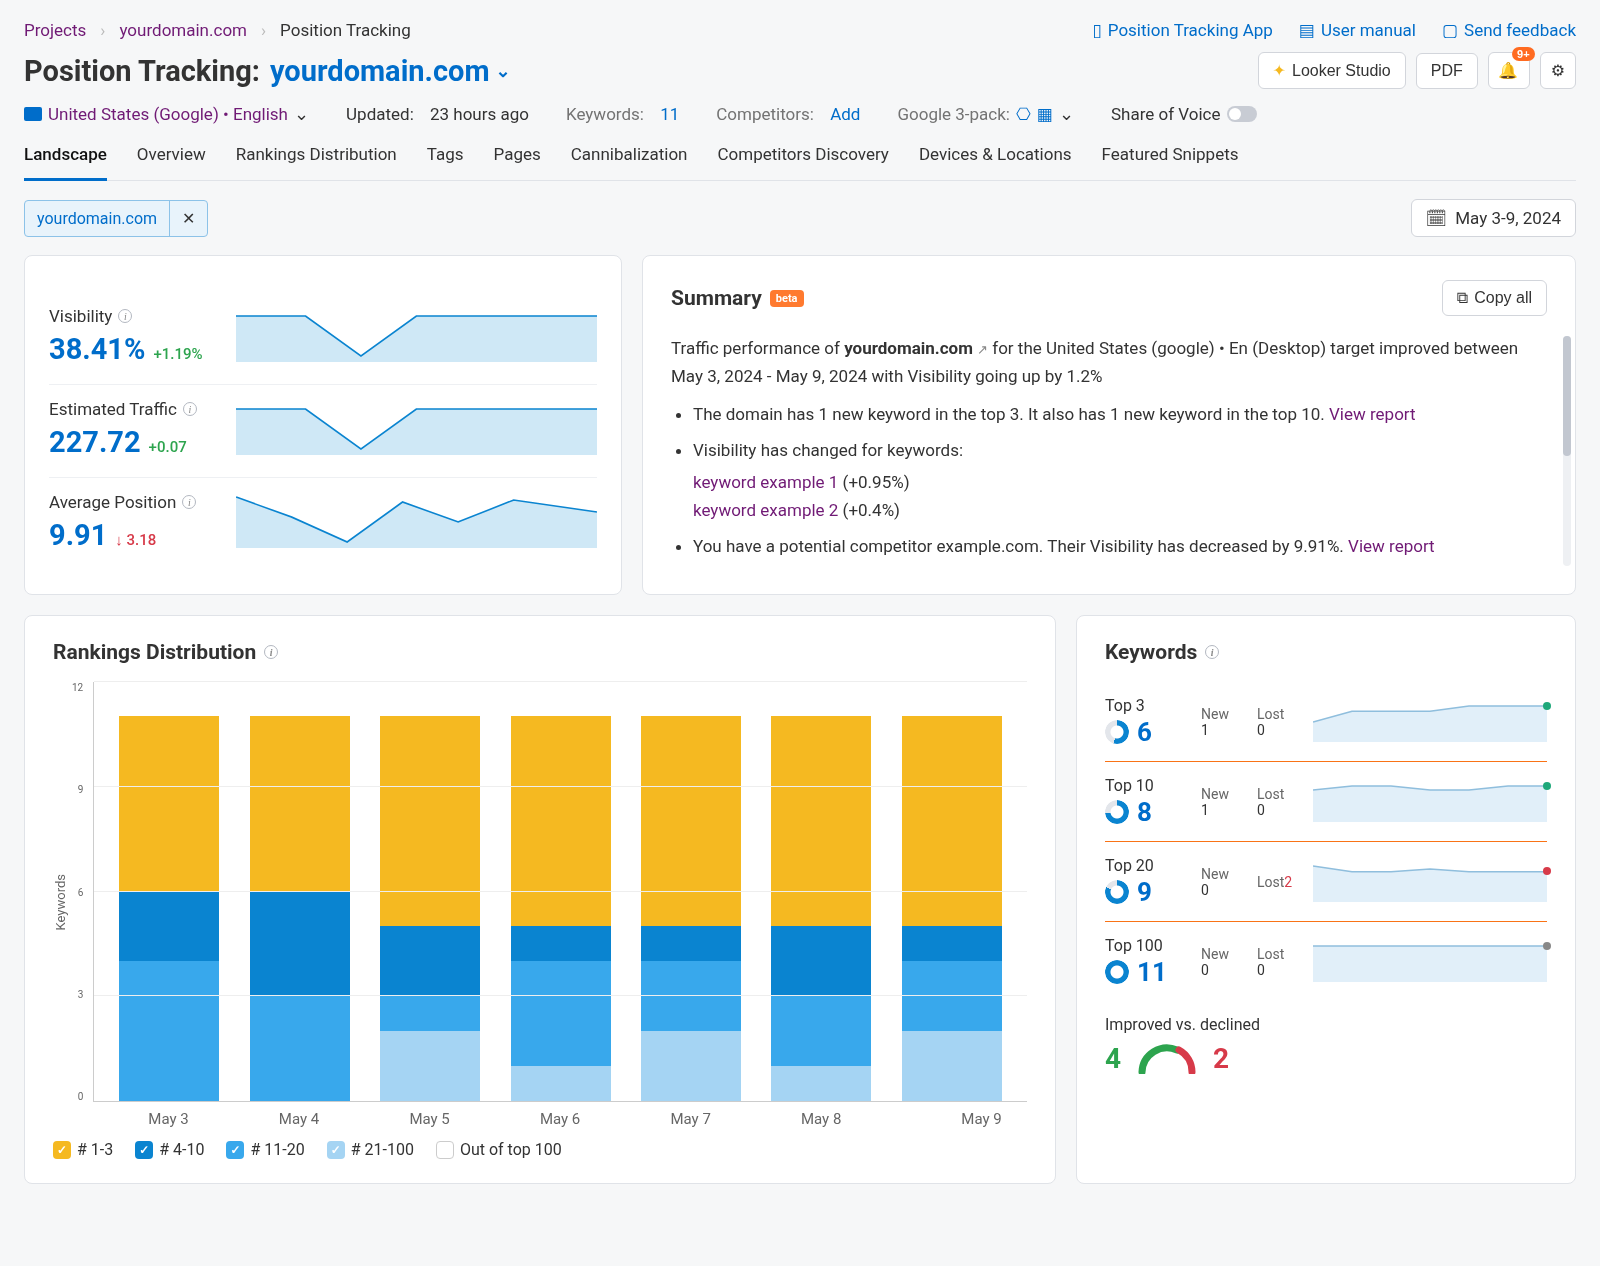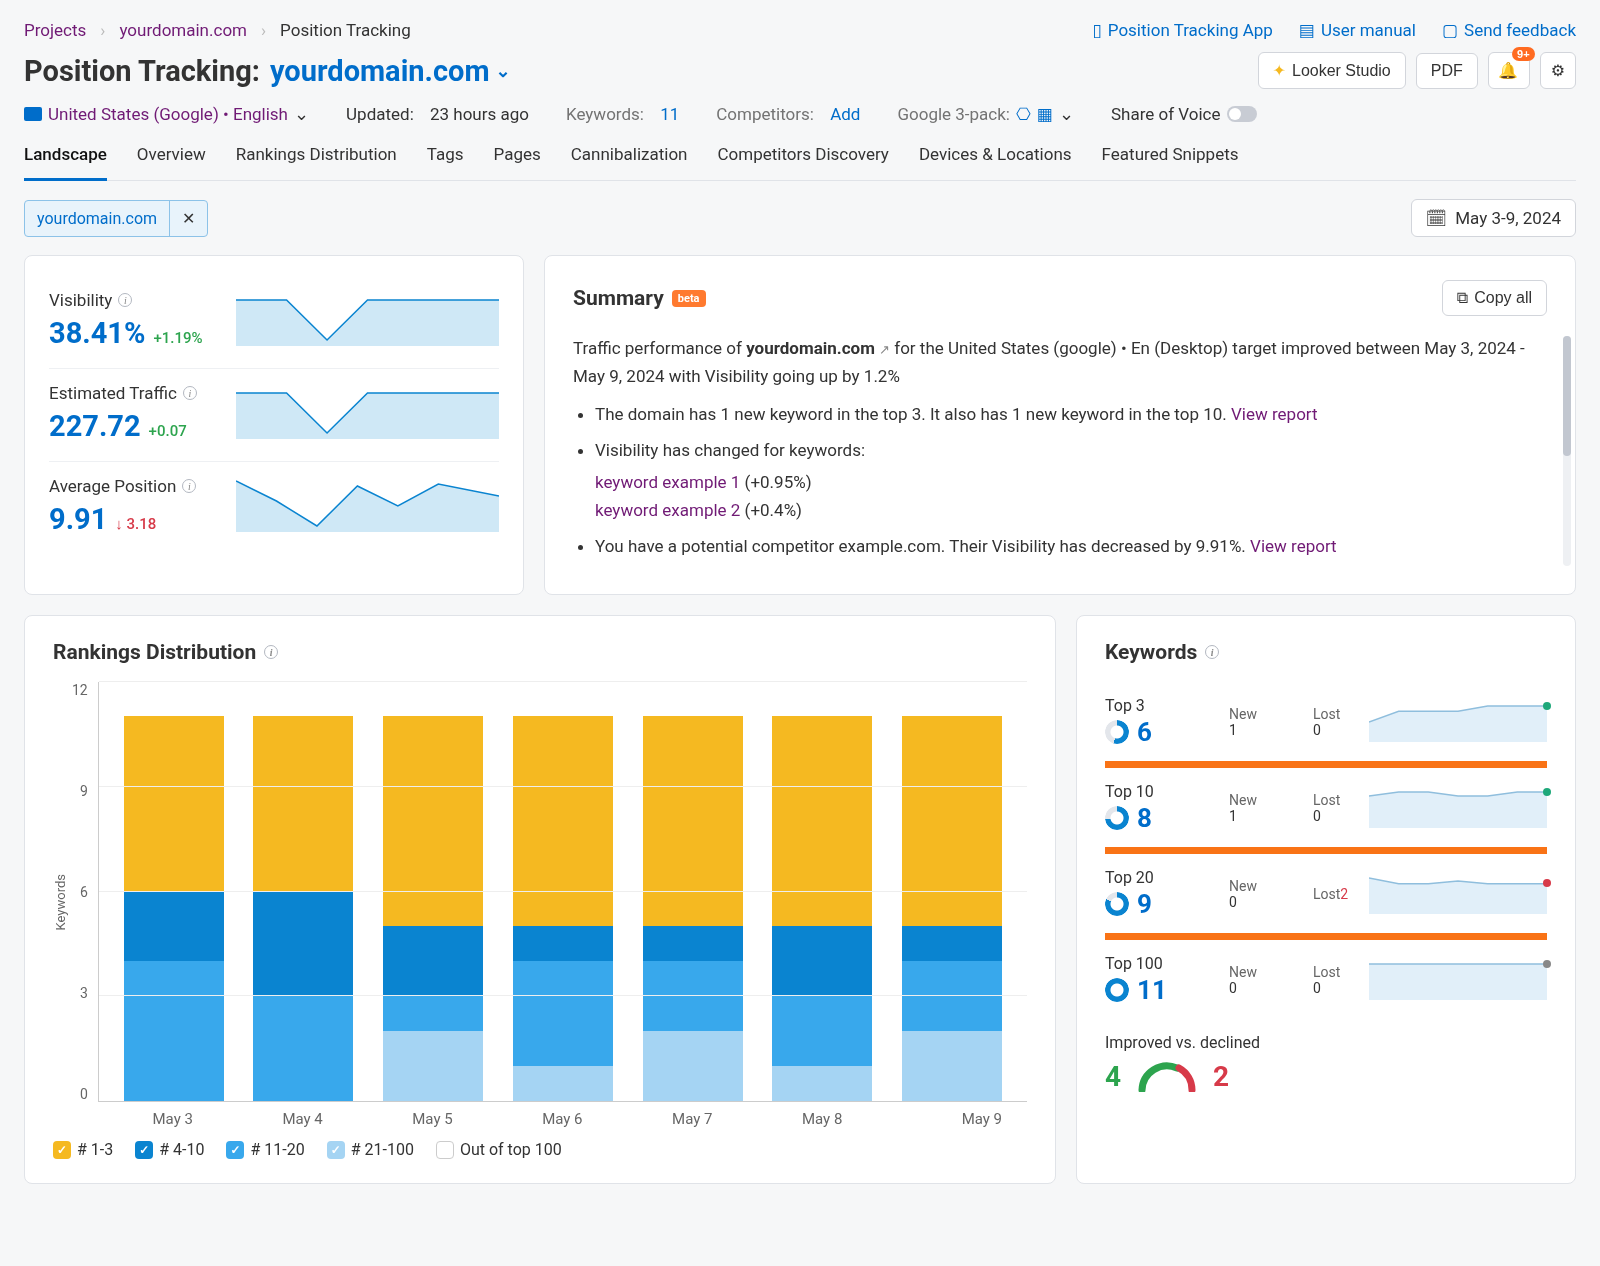--- a/index.html
+++ b/index.html
@@ -44,21 +44,21 @@
 .chip { display: inline-flex; align-items: center; background: #e8f3fb; border: 1px solid #8cc2e8; border-radius: 4px; overflow: hidden; font-size: 16px; }
 .chip .chip-label { padding: 8px 12px; color: #006dca; }
 .chip .chip-close { padding: 8px 12px; border-left: 1px solid #8cc2e8; cursor: pointer; color: #333; }
 .date-picker { background: #fff; border: 1px solid #d2d5db; border-radius: 6px; padding: 8px 14px; display: inline-flex; align-items: center; gap: 8px; font-size: 17px; }
 
 
 .row { display: flex; gap: 20px; margin-bottom: 20px; }
 .card { background: #fff; border: 1px solid #e0e3e8; border-radius: 8px; }
 
 
-.kpi-card { width: 500px; padding: 20px 24px 12px; }
+.kpi-card { width: 598px; padding: 36px 24px 12px; }
 .kpi { border-bottom: 1px solid #eef0f3; padding: 14px 0 18px; display: flex; align-items: flex-start; justify-content: space-between; gap: 12px; }
 .kpi:last-child { border-bottom: none; }
 .kpi-left { min-width: 175px; }
 .kpi-label { font-size: 17px; color: #333; display: flex; align-items: center; gap: 6px; margin-bottom: 6px; }
 .info { width: 14px; height: 14px; border: 1px solid #b3b8c1; border-radius: 50%; display: inline-flex; align-items: center; justify-content: center; font-size: 10px; color: #888; font-style: italic; font-family: serif; }
 .kpi-val { font-size: 29px; font-weight: 700; color: #006dca; display: flex; align-items: baseline; gap: 8px; }
 .delta-up { font-size: 15px; color: #2da44e; font-weight: 500; }
 .delta-down { font-size: 15px; color: #d73a49; font-weight: 500; }
 .spark { flex: 1; height: 56px; }
 
@@ -74,21 +74,21 @@
 .kw-list { list-style: none; padding-left: 0; margin-top: 4px; }
 .kw-list div { color: #006dca; }
 .ext-icon { font-size: 13px; color: #888; }
 .scrollbar-fake { position: absolute; right: 4px; top: 80px; width: 8px; height: 230px; background: #eef0f3; border-radius: 4px; }
 .scrollbar-thumb { position: absolute; width: 8px; height: 120px; background: #c2c7d0; border-radius: 4px; top: 0; }
 
 
 .rank-card { flex: 1; padding: 24px 28px; }
 .section-title { font-size: 21px; font-weight: 700; display: flex; align-items: center; gap: 8px; margin-bottom: 18px; }
 .chart-wrap { display: flex; height: 440px; }
-.y-axis { display: flex; flex-direction: column; justify-content: space-between; align-items: flex-end; padding-right: 10px; font-size: 14px; color: #666; height: 420px; }
+.y-axis { display: flex; flex-direction: column; justify-content: space-between; align-items: flex-end; padding-right: 10px; font-size: 10px; color: #666; height: 420px; }
 .y-label { writing-mode: vertical-rl; transform: rotate(180deg); font-size: 13px; color: #666; margin-right: 4px; align-self: center; }
 .bars-area { flex: 1; position: relative; height: 420px; border-left: 1px solid #ccc; border-bottom: 1px solid #ccc; }
 .gridline { position: absolute; left: 0; right: 0; border-top: 1px solid #eee; }
 .bars { display: flex; justify-content: space-around; align-items: flex-end; height: 100%; padding: 0 10px; position: relative; }
 .bar-col { width: 100px; display: flex; flex-direction: column-reverse; align-items: stretch; }
 .seg { width: 100%; }
 .seg.c1 { background: #f5b921; }
 .seg.c2 { background: #0a84d0; }
 .seg.c3 { background: #38a8ec; }
 .seg.c4 { background: #a5d4f3; }
@@ -97,28 +97,28 @@
 .legend .item { display: inline-flex; align-items: center; gap: 6px; }
 .chk { width: 18px; height: 18px; border-radius: 4px; display: inline-flex; align-items: center; justify-content: center; color: #fff; font-size: 12px; font-weight: 700; }
 .chk.c1 { background: #f5b921; }
 .chk.c2 { background: #0a84d0; }
 .chk.c3 { background: #38a8ec; }
 .chk.c4 { background: #a5d4f3; }
 .chk.empty { border: 1.5px solid #ccc; background: #fff; }
 
 
 .kw-card { width: 500px; padding: 24px 28px; }
-.kw-row { display: flex; align-items: center; gap: 16px; padding: 14px 0; border-bottom: 7px solid #f97316; }
+.kw-row { display: flex; align-items: center; gap: 16px; padding: 14px 0; border-bottom: 1px solid #f97316; }
 .kw-row:last-of-type { border-bottom: none; }
 .kw-left { min-width: 80px; }
 .kw-label { font-size: 16px; color: #333; margin-bottom: 2px; }
 .kw-count-wrap { display: flex; align-items: center; gap: 8px; }
 .donut { width: 24px; height: 24px; border-radius: 50%; }
 .kw-num { font-size: 26px; font-weight: 700; color: #006dca; }
-.nl { font-size: 14px; color: #666; text-align: left; min-width: 40px; margin-left: 28px; }
+.nl { font-size: 14px; color: #666; text-align: left; min-width: 40px; }
 .nl .v { display: block; color: #333; }
 .nl.lost .v { color: #333; }
 .nl.lost .vred { color: #d73a49; }
 .kw-spark { flex: 1; height: 40px; position: relative; }
 .dot-end { position: absolute; right: -4px; width: 8px; height: 8px; border-radius: 50%; }
 .imp-dec { padding-top: 14px; }
 .imp-title { font-size: 16px; margin-bottom: 8px; }
 .imp-nums { display: flex; align-items: center; gap: 16px; font-size: 28px; font-weight: 700; }
 .imp-nums .up { color: #2da44e; }
 .imp-nums .down { color: #d73a49; }

